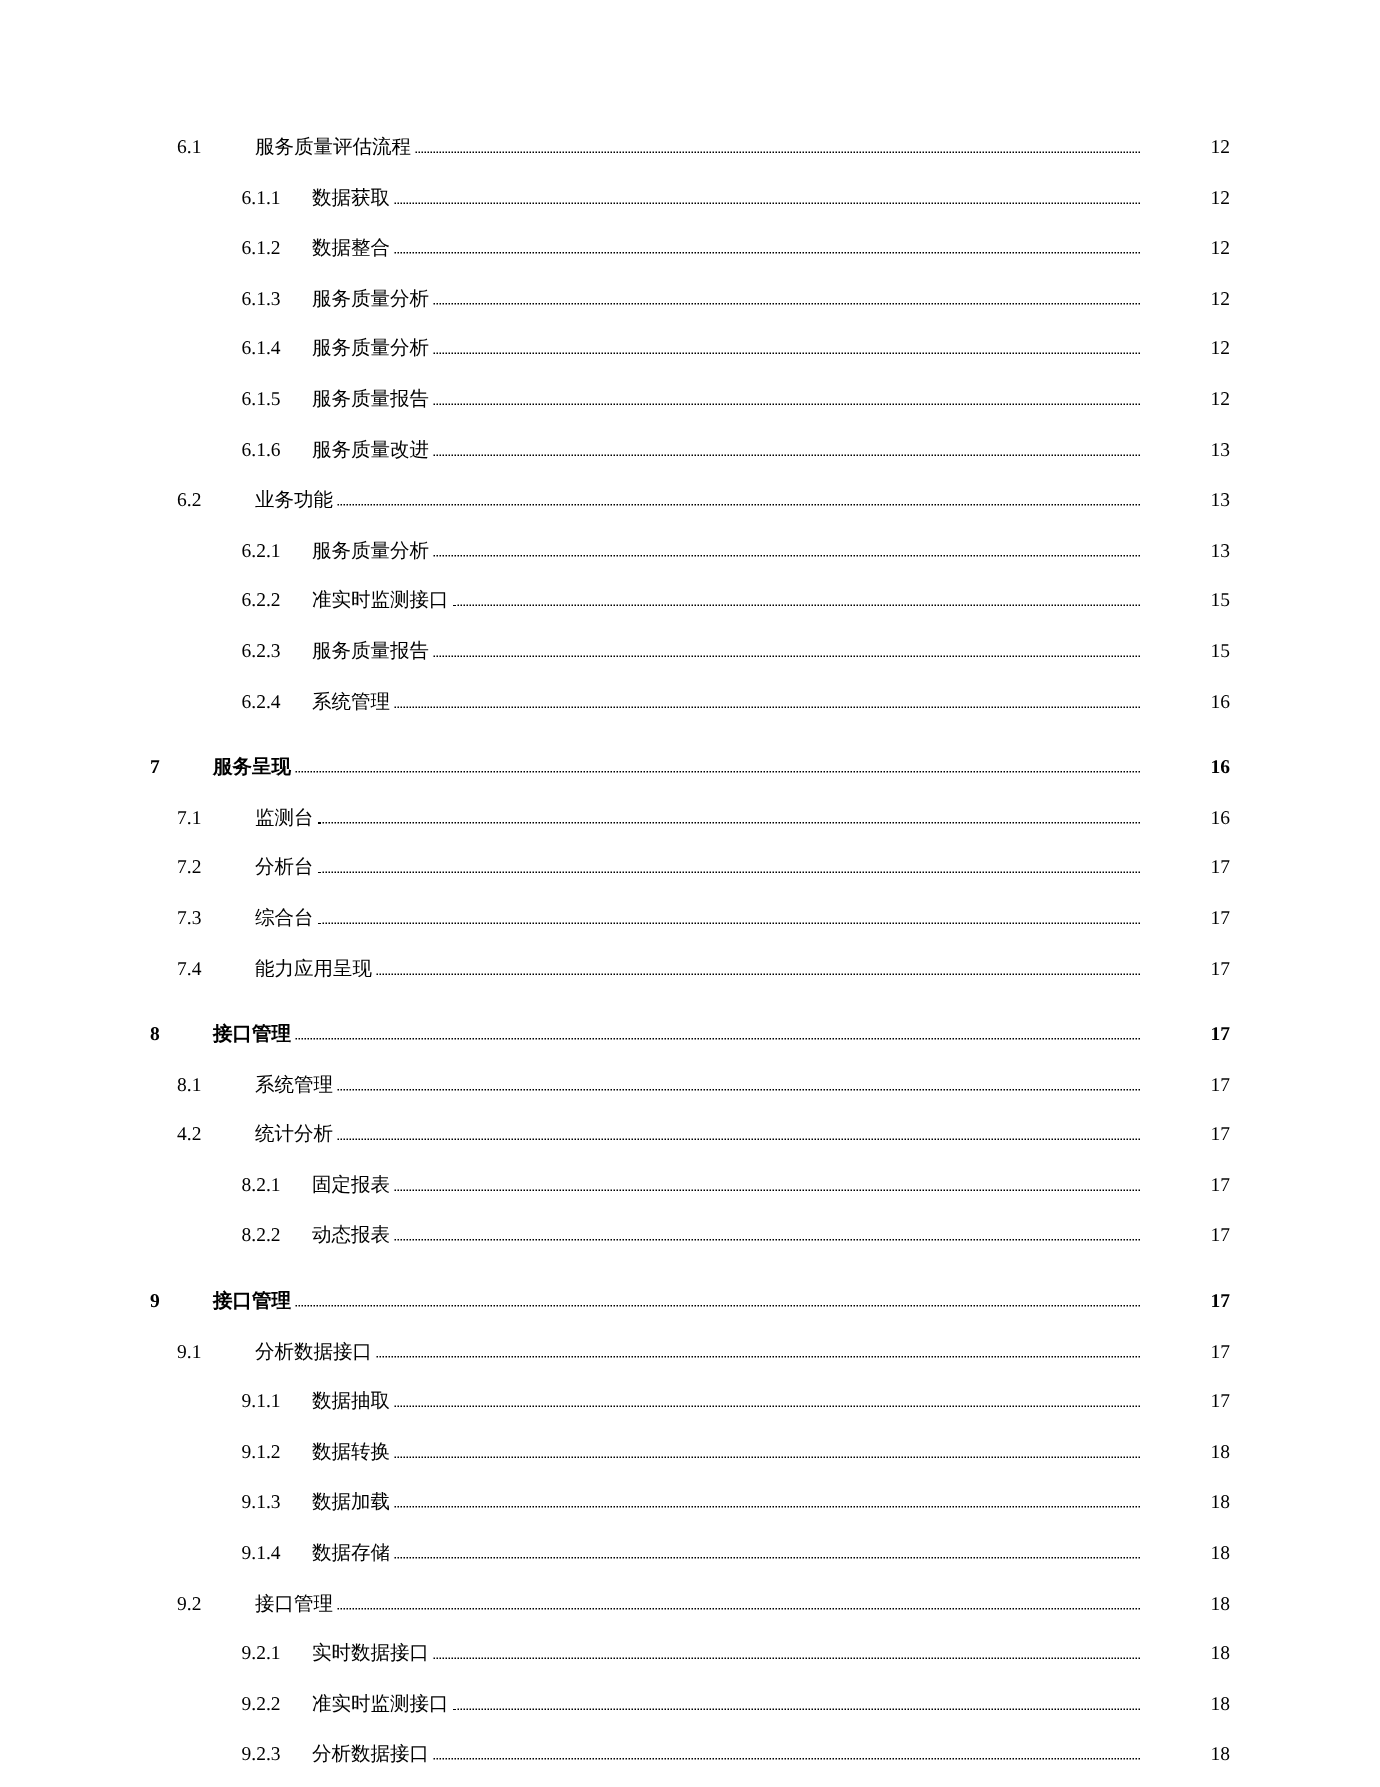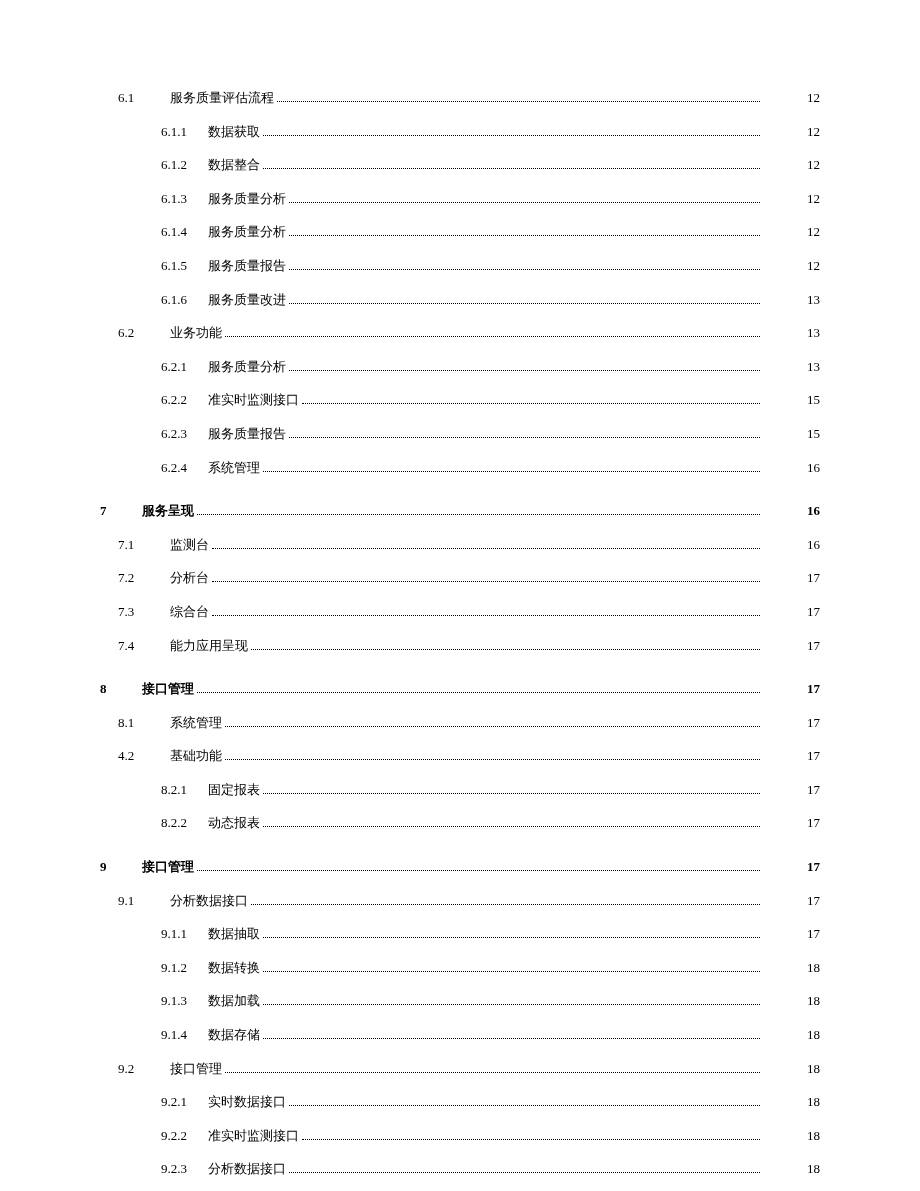--- a/index.html
+++ b/index.html
@@ -158,21 +158,21 @@
       <span class="page">17</span>
     </div>
     <div class="entry lvl2">
       <span class="num">8.1</span>
       <span class="title">系统管理</span>
       <span class="leader"></span>
       <span class="page">17</span>
     </div>
     <div class="entry lvl2">
       <span class="num">4.2</span>
-      <span class="title">基础功能</span>
+      <span class="title">统计分析</span>
       <span class="leader"></span>
       <span class="page">17</span>
     </div>
     <div class="entry lvl3">
       <span class="num">8.2.1</span>
       <span class="title">固定报表</span>
       <span class="leader"></span>
       <span class="page">17</span>
     </div>
     <div class="entry lvl3">

